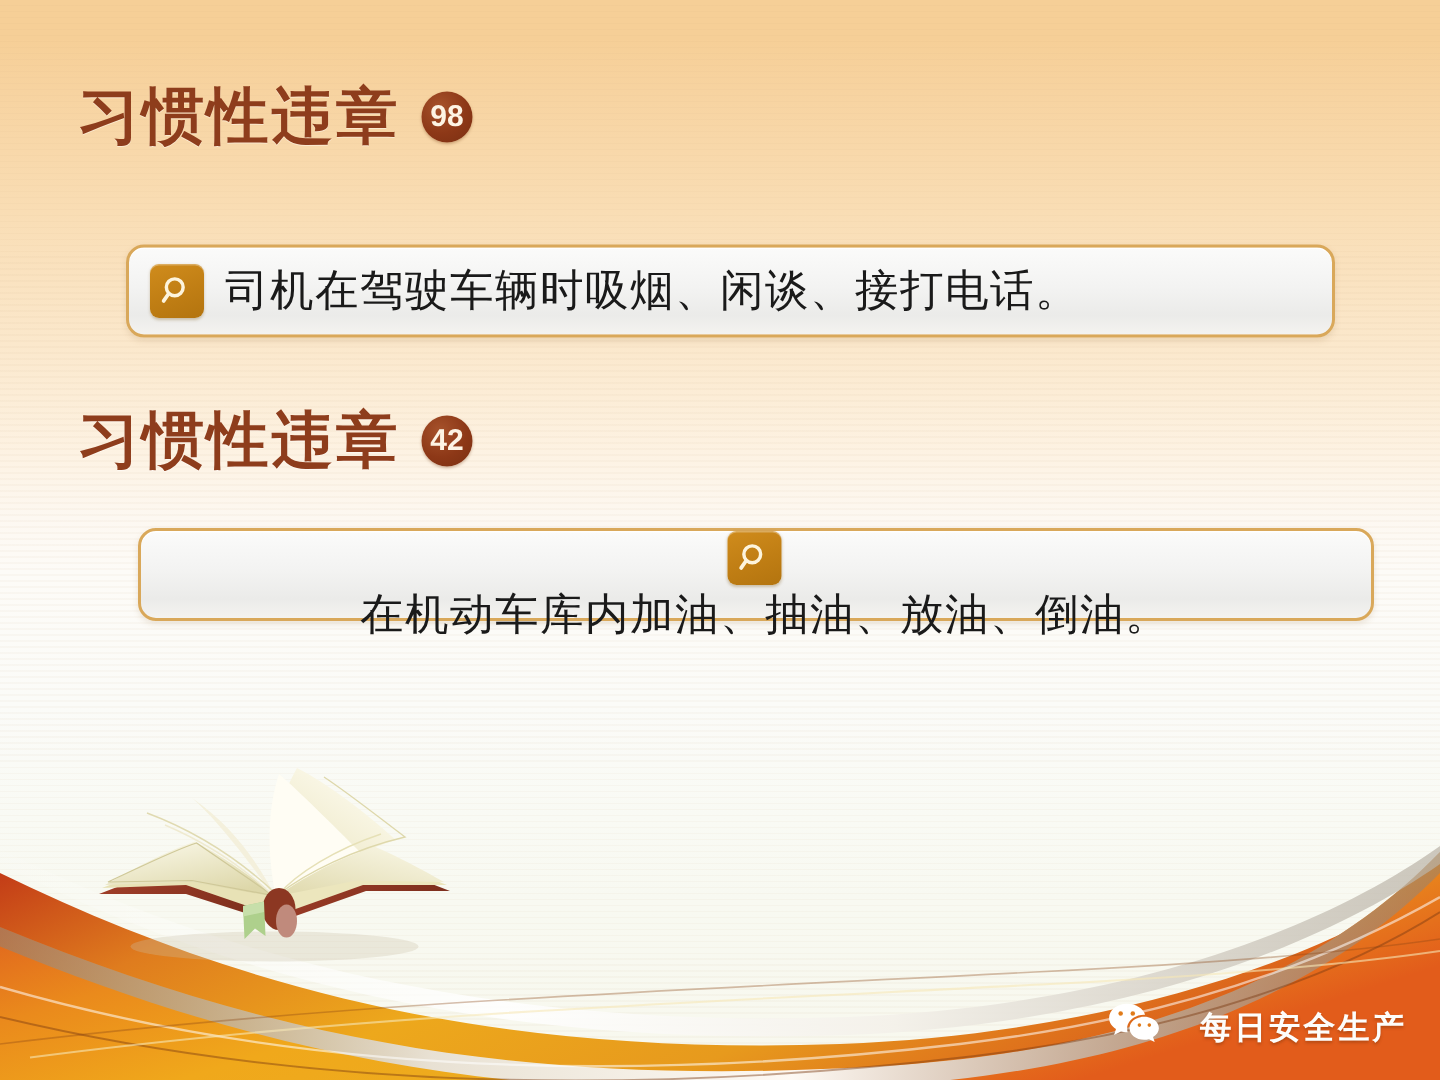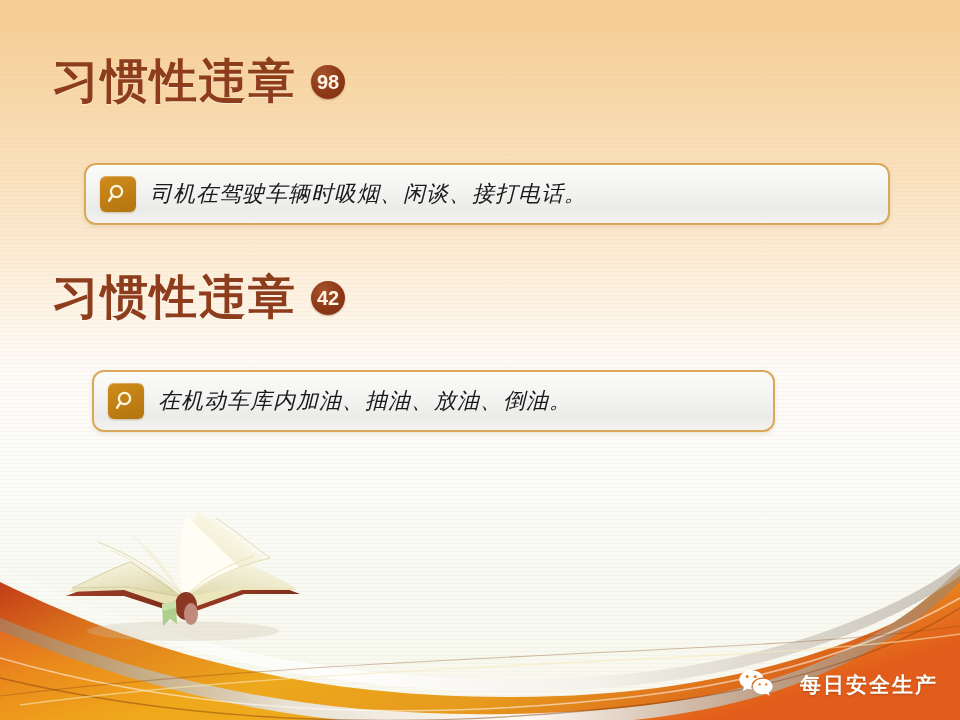--- a/index.html
+++ b/index.html
@@ -43,21 +43,21 @@
   
   .heading {
     position:absolute;
     display:flex;
     align-items:center;
     gap:14px;
     white-space:nowrap;
   }
   .heading-text {
     font-family:Liberation Sans, sans-serif;
-    font-size:47px;
+    font-size:41px;
     font-weight:700;
     letter-spacing:2px;
     color:#8e3d1c;
     text-shadow:0 1px 0 rgba(255,255,255,.45);
   }
   .badge {
     width:34px; height:34px;
     border-radius:50%;
     background:radial-gradient(circle at 36% 30%, #a6522b 0%, #8d3817 55%, #7a2f12 100%);
     color:#fdf4e4;
@@ -77,40 +77,39 @@
     position:absolute;
     display:flex;
     align-items:center;
     border:2px solid #d9a85a;
     border-radius:12px;
     background:linear-gradient(180deg,#fbfbfa 0%, #f3f3f2 45%, #ebebe9 78%, #f4f3f0 100%);
     box-shadow:0 2px 4px rgba(150,110,60,.16), inset 0 1px 0 rgba(255,255,255,.9);
     padding:0 16px 0 14px;
   }
   #box-1 { left:84px; top:163px; width:806px; height:62px; }
-  #box-2 { left:92px; top:370px; width:683px; height:62px; }
+  #box-2 { left:92px; top:352px; width:824px; height:62px;flex-direction:column; }
 
   .search-icon {
     flex:0 0 auto;
     width:36px; height:36px;
     border-radius:6px;
     background:linear-gradient(160deg,#d08c1c 0%, #c07e14 55%, #b3740f 100%);
     box-shadow:inset 0 1px 0 rgba(255,255,255,.3), 0 1px 2px rgba(120,80,10,.3);
     display:flex; align-items:center; justify-content:center;
   }
   .search-icon svg { display:block; }
 
   .box-text {
     font-family:"DejaVu Serif", serif;
-    font-size:22px;
+    font-size:29px;
     color:#1a1a1a;
     letter-spacing:1px;
     margin-left:14px;
     white-space:nowrap;
-    font-style:italic;
   }
 
   
   #book {
     position:absolute;
     left:58px; top:498px;
     width:250px; height:150px;
   }
 
   

